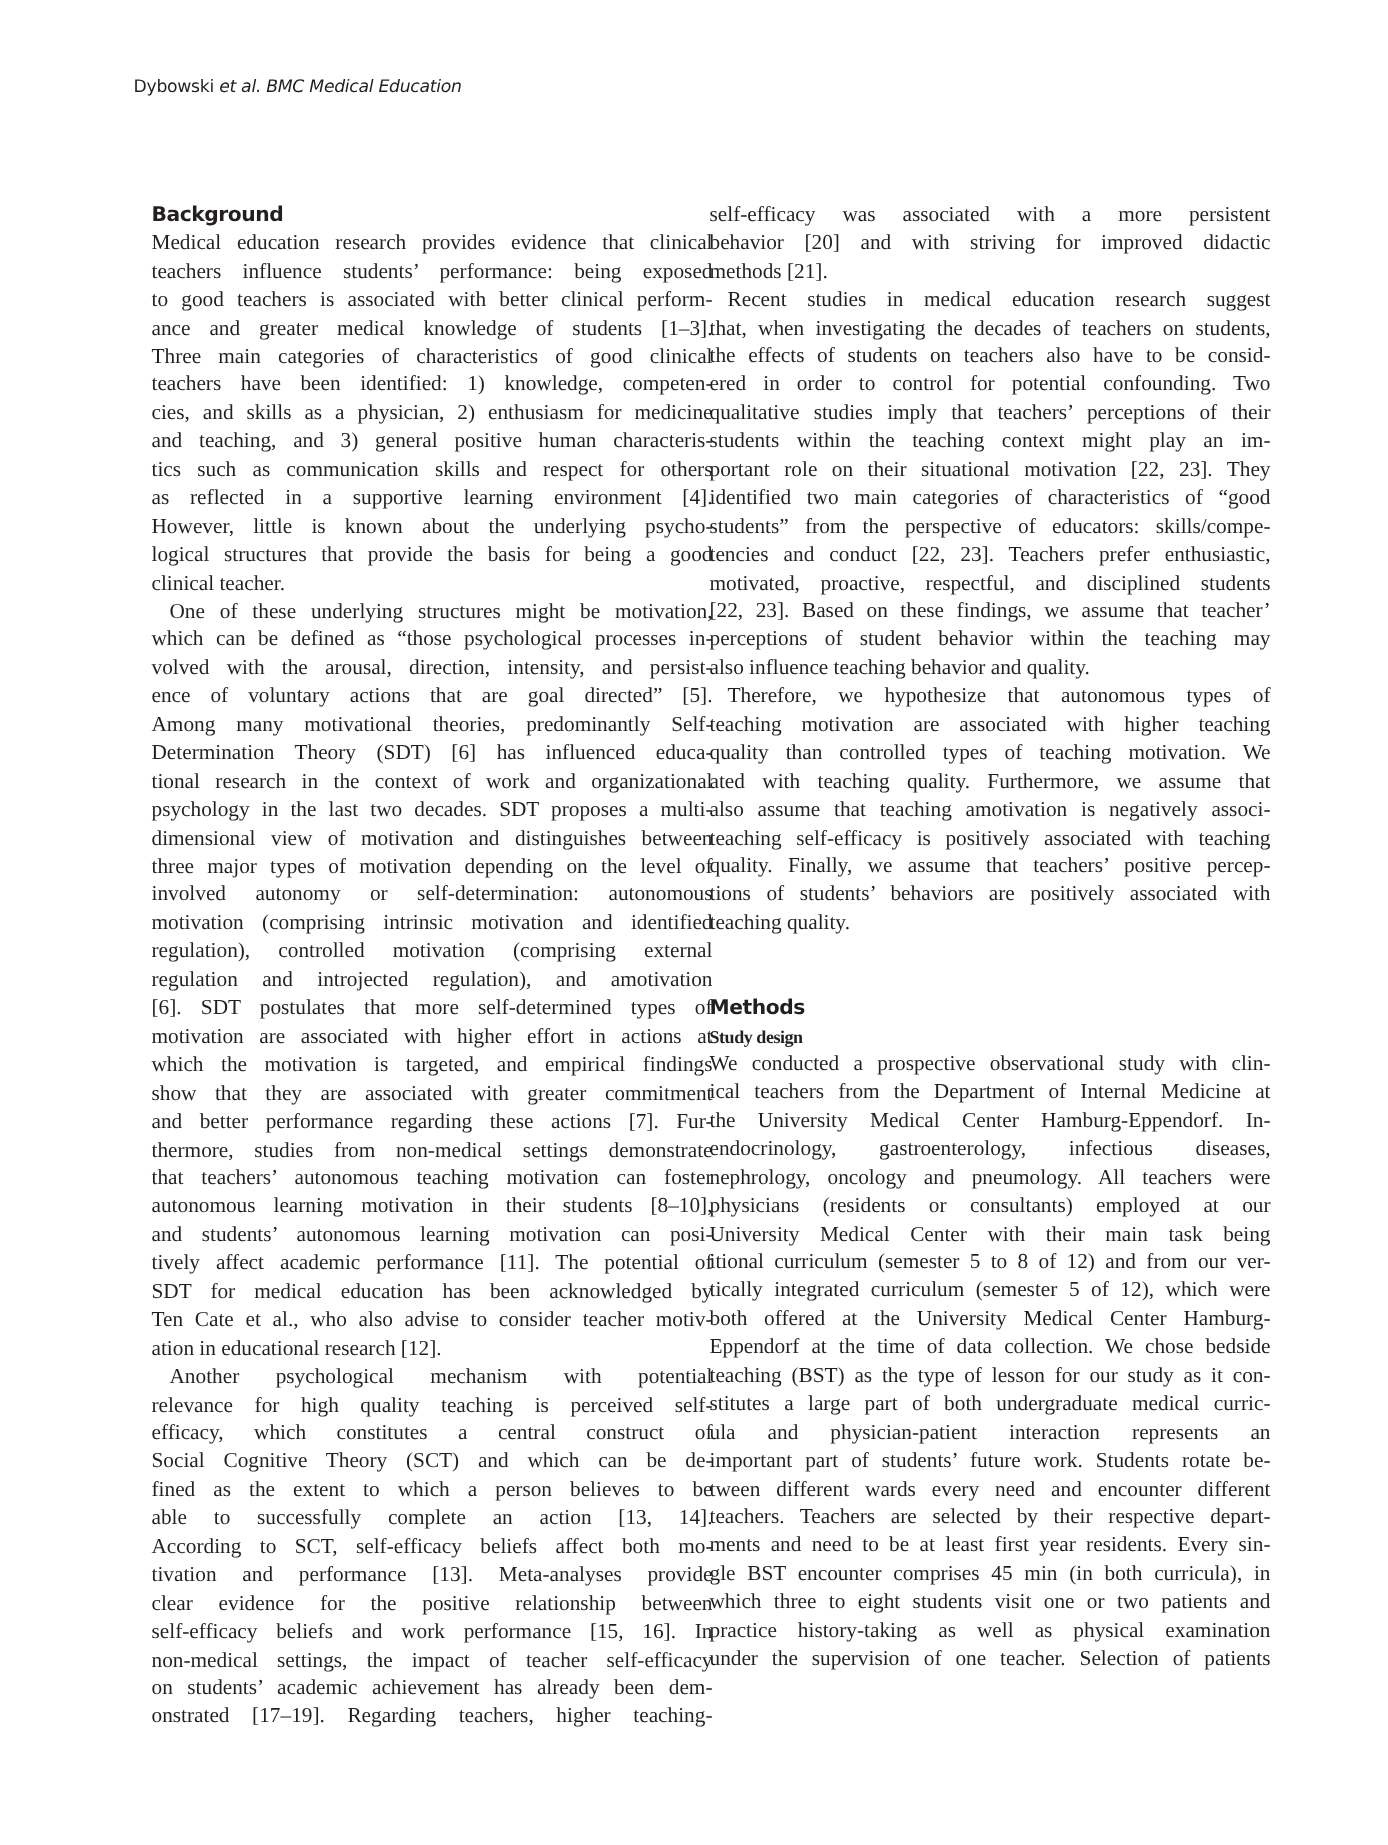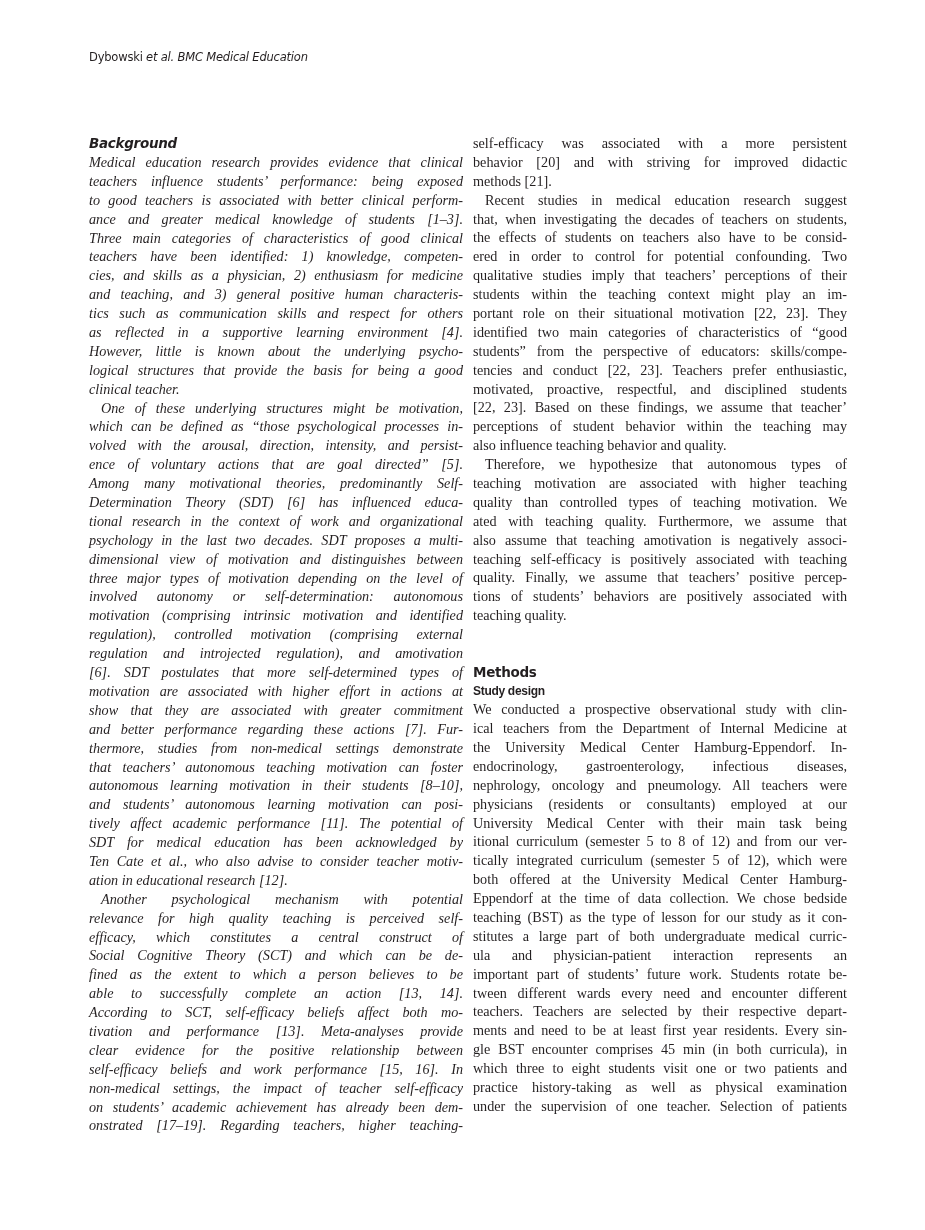--- a/index.html
+++ b/index.html
@@ -4,29 +4,29 @@
 <style>
   html, body { margin: 0; padding: 0; background: #ffffff; }
   body { width: 925px; height: 1230px; position: relative; overflow: hidden; }
   .header {
     position: absolute; left: 89px; top: 50px;
     font-family: "DejaVu Sans", sans-serif; font-size: 11.5px; color: #231f20;
     letter-spacing: -0.2px;
   }
   .header .ital { font-style: italic; }
   .col { position: absolute; top: 134px; width: 374px; }
-  .col-left { left: 89px; font-style: italic; }
+  .col-left { left: 101px; }
   .col-right { left: 473px; }
   .h1 {
     font-family: "DejaVu Sans", sans-serif; font-weight: bold;
     font-size: 13.5px; color: #231f20; height: 19px; line-height: 19px;
     letter-spacing: -0.3px;
   }
   .h2 {
-    font-family: Liberation Sans, sans-serif; font-weight: bold;
+    font-family: Liberation Serif, serif; font-weight: bold;
     font-size: 12px; color: #231f20; height: 18px; line-height: 18px;
     letter-spacing: -0.3px;
   }
   .line {
     font-family: "Liberation Serif", serif; font-size: 14.2px; color: #231f20;
     height: 18.9px; line-height: 18.9px; white-space: nowrap;
     text-align: justify; text-align-last: justify;
   }
   .line.last { text-align-last: left; }
   .line.indent { padding-left: 12px; }
@@ -64,20 +64,21 @@
       <div class="line">tional research in the context of work and organizational</div>
       <div class="line">psychology in the last two decades. SDT proposes a multi-</div>
       <div class="line">dimensional view of motivation and distinguishes between</div>
       <div class="line">three major types of motivation depending on the level of</div>
       <div class="line">involved autonomy or self-determination: autonomous</div>
       <div class="line">motivation (comprising intrinsic motivation and identified</div>
       <div class="line">regulation), controlled motivation (comprising external</div>
       <div class="line">regulation and introjected regulation), and amotivation</div>
       <div class="line">[6]. SDT postulates that more self-determined types of</div>
       <div class="line">motivation are associated with higher effort in actions at</div>
+      <div class="line">which the motivation is targeted, and empirical findings</div>
       <div class="line">show that they are associated with greater commitment</div>
       <div class="line">and better performance regarding these actions [7]. Fur-</div>
       <div class="line">thermore, studies from non-medical settings demonstrate</div>
       <div class="line">that teachers’ autonomous teaching motivation can foster</div>
       <div class="line">autonomous learning motivation in their students [8–10],</div>
       <div class="line">and students’ autonomous learning motivation can posi-</div>
       <div class="line">tively affect academic performance [11]. The potential of</div>
       <div class="line">SDT for medical education has been acknowledged by</div>
       <div class="line">Ten Cate et al., who also advise to consider teacher motiv-</div>
       <div class="line last">ation in educational research [12].</div>

